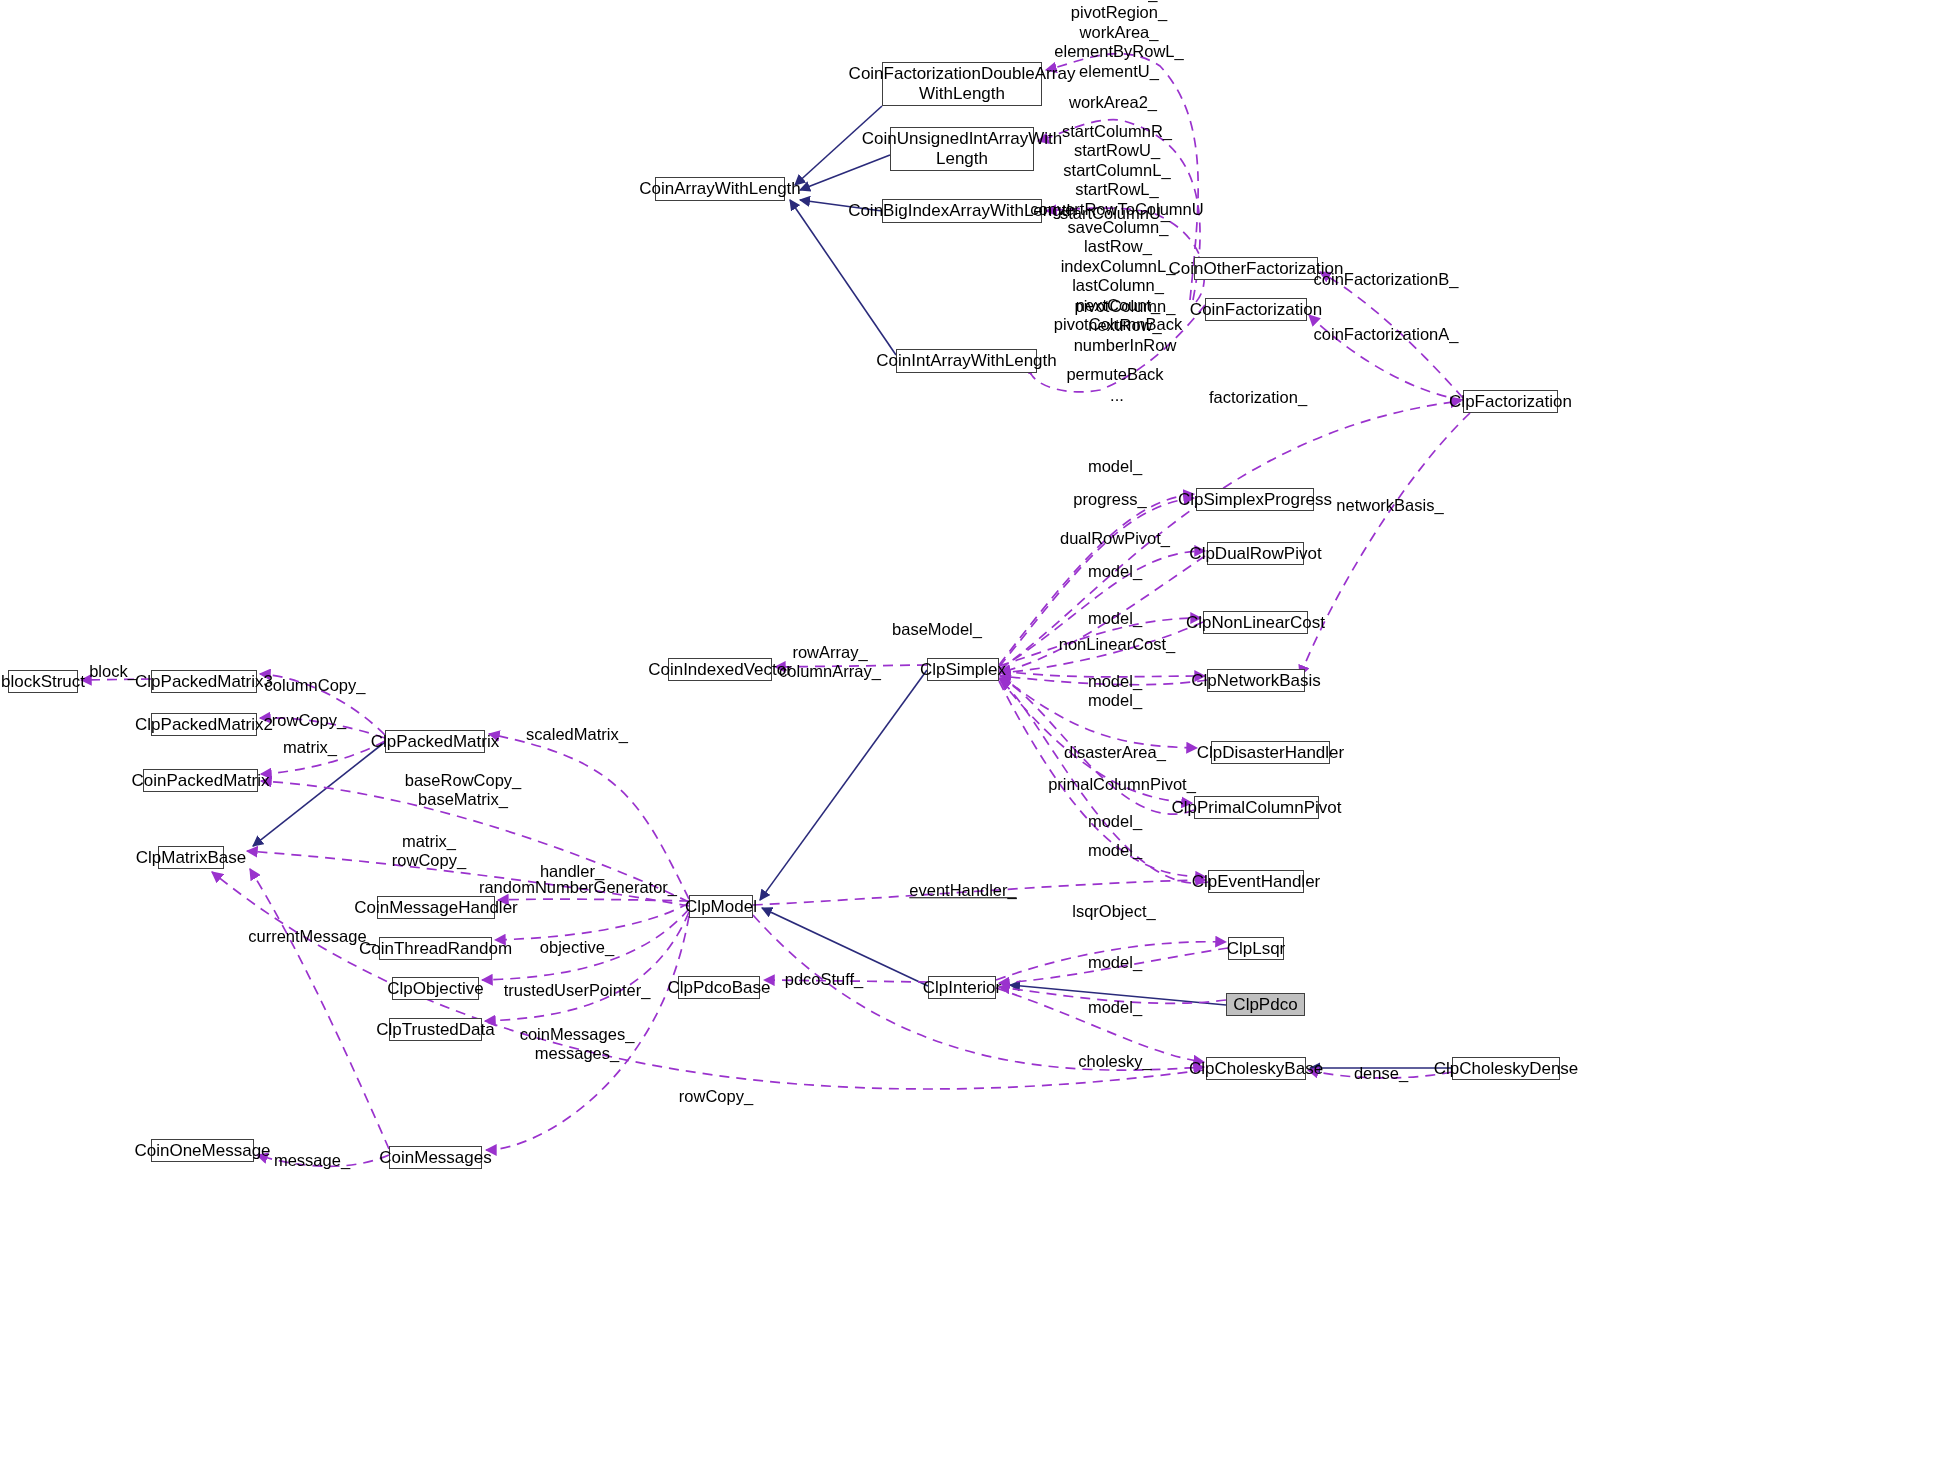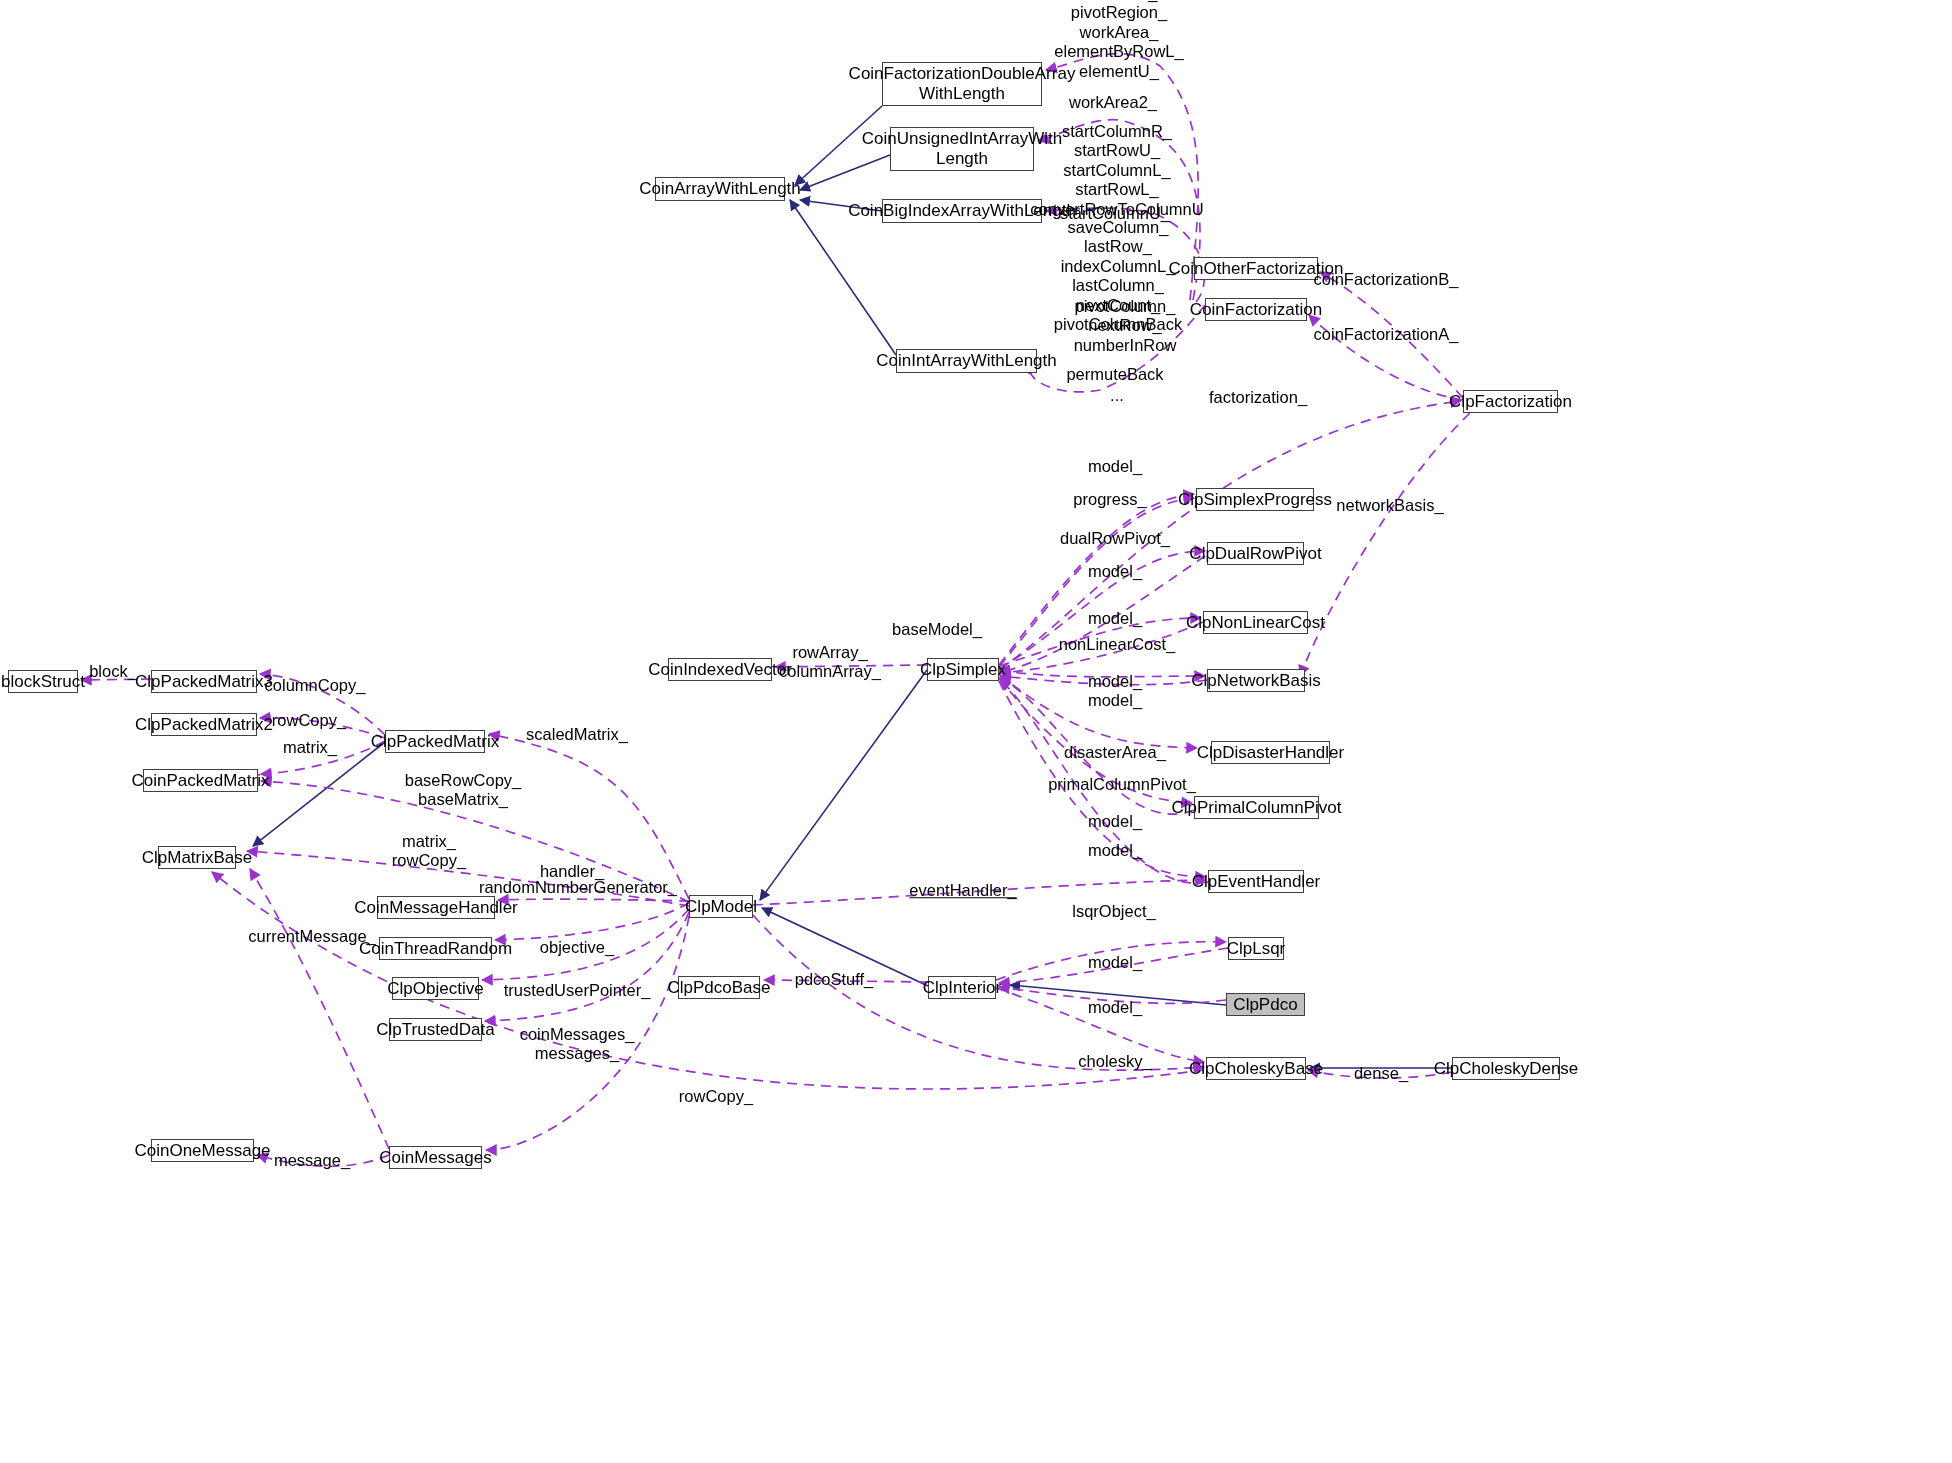--- a/index.html
+++ b/index.html
@@ -131,21 +131,21 @@
       <div class="node" style="left: 927px; top: 658px; width: 72px; height: 23px;">ClpSimplex</div>
       <div class="node" style="left: 668px; top: 658px; width: 104px; height: 23px;">CoinIndexedVector</div>
       <div class="node" style="left: 689px; top: 895px; width: 64px; height: 23px;">ClpModel</div>
       <div class="node" style="left: 928px; top: 976px; width: 68px; height: 23px;">ClpInterior</div>
       <div class="node" style="left: 678px; top: 976px; width: 82px; height: 23px;">ClpPdcoBase</div>
       <div class="node" style="left: 8px; top: 670px; width: 70px; height: 23px;">blockStruct</div>
       <div class="node" style="left: 151px; top: 670px; width: 106px; height: 23px;">ClpPackedMatrix3</div>
       <div class="node" style="left: 151px; top: 713px; width: 106px; height: 23px;">ClpPackedMatrix2</div>
       <div class="node" style="left: 143px; top: 769px; width: 115px; height: 23px;">CoinPackedMatrix</div>
       <div class="node" style="left: 385px; top: 730px; width: 100px; height: 23px;">ClpPackedMatrix</div>
-      <div class="node" style="left: 158px; top: 846px; width: 78px; height: 23px;">ClpMatrixBase</div>
+      <div class="node" style="left: 158px; top: 846px; width: 66px; height: 23px;">ClpMatrixBase</div>
       <div class="node" style="left: 377px; top: 896px; width: 118px; height: 23px;">CoinMessageHandler</div>
       <div class="node" style="left: 379px; top: 937px; width: 113px; height: 23px;">CoinThreadRandom</div>
       <div class="node" style="left: 392px; top: 977px; width: 87px; height: 23px;">ClpObjective</div>
       <div class="node" style="left: 389px; top: 1018px; width: 93px; height: 23px;">ClpTrustedData</div>
       <div class="node" style="left: 151px; top: 1139px; width: 103px; height: 23px;">CoinOneMessage</div>
       <div class="node" style="left: 389px; top: 1146px; width: 93px; height: 23px;">CoinMessages</div>
     </div>
   <div id="labels">
       <div class="edge-label" style="left: 1119px; top: 33px;">elementL_
 pivotRegion_
@@ -203,19 +203,19 @@
 baseMatrix_</div>
       <div class="edge-label" style="left: 429px; top: 851px;">matrix_
 rowCopy_</div>
       <div class="edge-label" style="left: 572px; top: 872px;">handler_</div>
       <div class="edge-label" style="left: 578px; top: 888px;">randomNumberGenerator_</div>
       <div class="edge-label" style="left: 577px; top: 948px;">objective_</div>
       <div class="edge-label" style="left: 577px; top: 991px;">trustedUserPointer_</div>
       <div class="edge-label" style="left: 577px; top: 1044px;">coinMessages_
 messages_</div>
       <div class="edge-label" style="left: 312px; top: 937px;">currentMessage_</div>
-      <div class="edge-label" style="left: 824px; top: 980px; padding-left: 20px;">pdcoStuff_</div>
+      <div class="edge-label" style="left: 824px; top: 980px;">pdcoStuff_</div>
       <div class="edge-label" style="left: 716px; top: 1097px;">rowCopy_</div>
       <div class="edge-label" style="left: 312px; top: 1161px;">message_</div>
       <div class="edge-label" style="left: 113px; top: 672px;">block_</div>
     </div>
 
 </div>
 
 </body></html>

